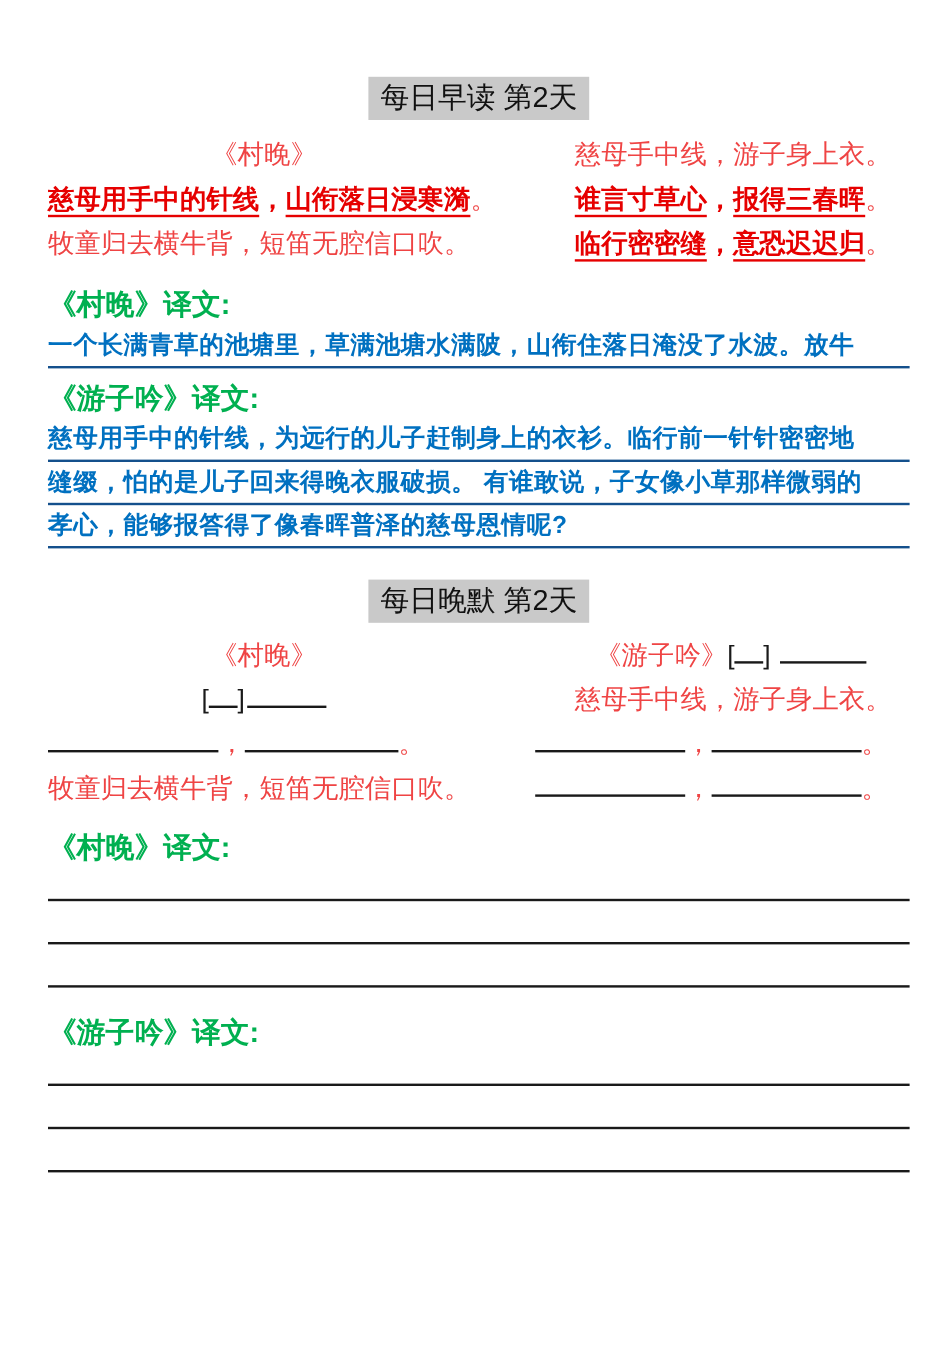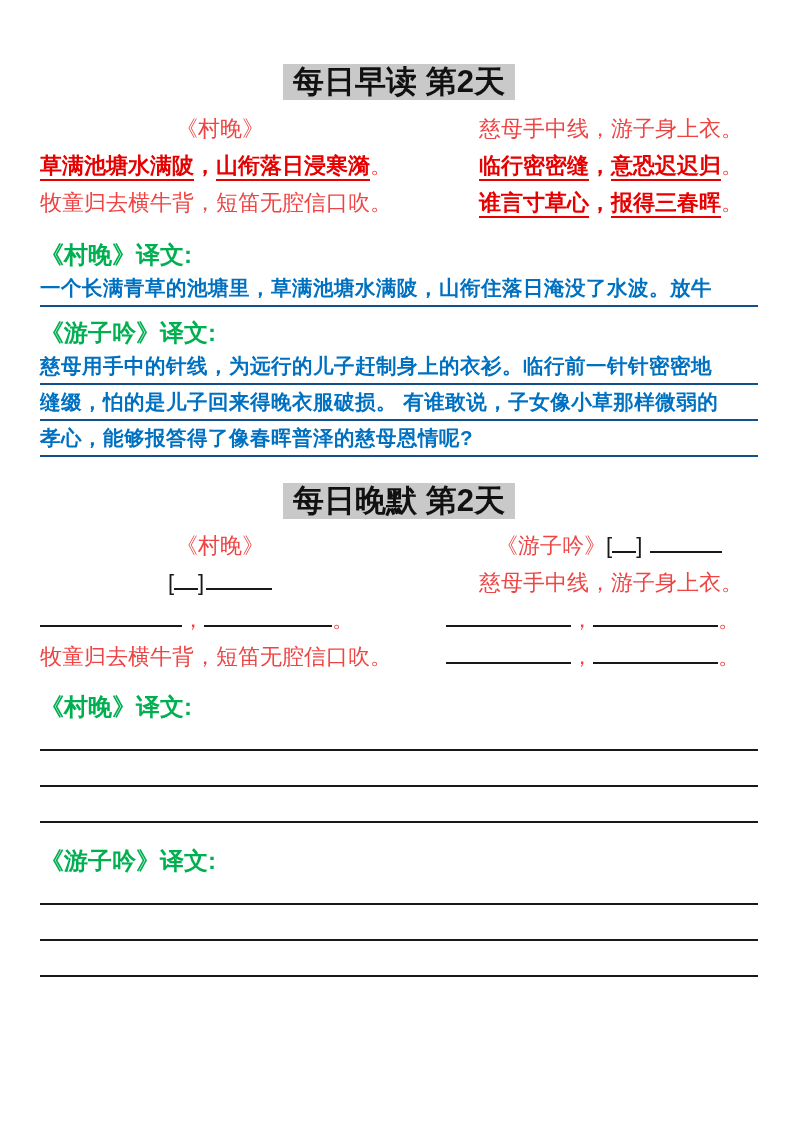--- a/index.html
+++ b/index.html
@@ -7,21 +7,21 @@
   .page {
     position:relative; width:793px; height:1121px; background:#ffffff;
     font-family:"Liberation Sans","DejaVu Sans",sans-serif;
     color:#1a1a1a; overflow:hidden;
   }
   .content { padding:64px 35px 0 40px; }
 
   .heading-row { text-align:center; height:36px; line-height:36px; }
   .heading-chip {
     display:inline-block; background:#c9c9c9; color:#111;
-    font-size:31px; font-weight:bold; padding:3px 10px; line-height:30px;
+    font-size:24px; font-weight:normal; padding:3px 10px; line-height:30px;
   }
 
   .poem-grid { display:grid; grid-template-columns:360px 1fr; margin-top:10px; }
   .prow { height:37px; line-height:37px; font-size:22px; white-space:nowrap; }
   .prow.center { text-align:center; }
   .rt  { padding-left:96px; }  
   .rl  { padding-left:79px; }  
   .rb  { padding-left:46px; }  
 
   .t-black  { color:#ef4444; }
@@ -65,36 +65,36 @@
       <span class="heading-chip">每日早读 第2天</span>
     </div>
 
     <div class="poem-grid">
 
       <div>
         <div class="prow center">
           <span class="t-black">《村晚》</span>
         </div>
         <div class="prow">
-          <span class="t-red u">草满池塘水满陂</span><span class="t-red">，</span><span class="t-red u">山衔落日浸寒漪</span><span class="t-black">。</span>
+          <span class="t-red u">慈母用手中的针线</span><span class="t-red">，</span><span class="t-red u">山衔落日浸寒漪</span><span class="t-black">。</span>
         </div>
         <div class="prow">
           <span class="t-black">牧童归去横牛背，短笛无腔信口吹。</span>
         </div>
       </div>
 
       <div>
         <div class="prow rl">
           <span class="t-black">慈母手中线，游子身上衣。</span>
         </div>
         <div class="prow rl">
-          <span class="t-red u">临行密密缝</span><span class="t-red">，</span><span class="t-red u">意恐迟迟归</span><span class="t-black">。</span>
+          <span class="t-red u">谁言寸草心</span><span class="t-red">，</span><span class="t-red u">报得三春晖</span><span class="t-black">。</span>
         </div>
         <div class="prow rl">
-          <span class="t-red u">谁言寸草心</span><span class="t-red">，</span><span class="t-red u">报得三春晖</span><span class="t-black">。</span>
+          <span class="t-red u">临行密密缝</span><span class="t-red">，</span><span class="t-red u">意恐迟迟归</span><span class="t-black">。</span>
         </div>
       </div>
     </div>
 
     <div class="trans-heading">
       <span class="t-green">《村晚》译文:</span>
     </div>
     <div class="trans-line">一个长满青草的池塘里，草满池塘水满陂，山衔住落日淹没了水波。放牛</div>
 
     <div class="trans-heading tight">

